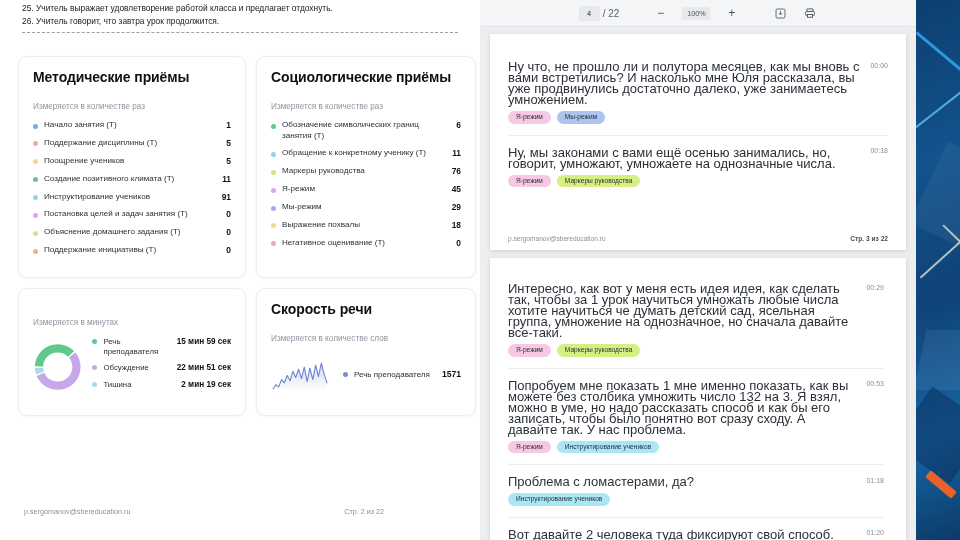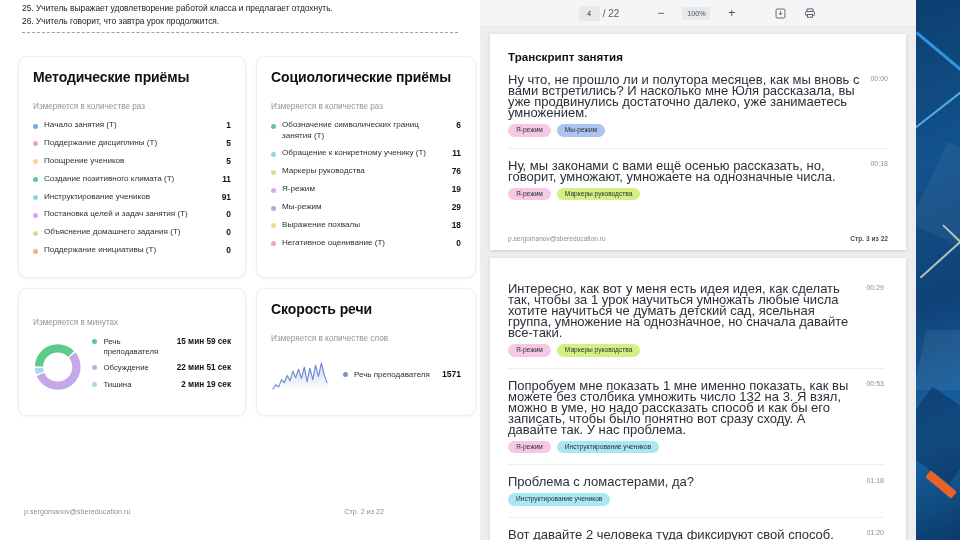--- a/index.html
+++ b/index.html
@@ -161,21 +161,21 @@
               <span class="metric-val">11</span>
             </div>
             <div class="metric-row">
               <span class="dot" style="background: rgb(214, 224, 138);"></span>
               <span class="metric-label">Маркеры руководства</span>
               <span class="metric-val">76</span>
             </div>
             <div class="metric-row">
               <span class="dot" style="background: rgb(217, 168, 232);"></span>
               <span class="metric-label">Я-режим</span>
-              <span class="metric-val">19</span>
+              <span class="metric-val">45</span>
             </div>
             <div class="metric-row">
               <span class="dot" style="background: rgb(159, 176, 234);"></span>
               <span class="metric-label">Мы-режим</span>
               <span class="metric-val">29</span>
             </div>
             <div class="metric-row">
               <span class="dot" style="background: rgb(242, 217, 138);"></span>
               <span class="metric-label">Выражение похвалы</span>
               <span class="metric-val">18</span>
@@ -271,36 +271,35 @@
         <svg width="12" height="12" viewBox="0 0 16 16">
           <path d="M4 6 V2.6 H12 V6" fill="none" stroke="#4c5158" stroke-width="1.2"></path>
           <rect x="2.2" y="6" width="11.6" height="5.4" rx="1.2" fill="none" stroke="#4c5158" stroke-width="1.2"></rect>
           <rect x="4.6" y="10" width="6.8" height="3.6" fill="#fff" stroke="#4c5158" stroke-width="1.2"></rect>
         </svg>
       </span>
     </div>
 
     <div class="vpage vpage-1">
       <div style="padding:16px 18px 0 18px;">
-        <div class="vp-title">Транскрипт занятия</div>
         <div id="vp1-entries">
             <div class="entry">
               <div class="entry-head">
                 <div class="entry-text">Ну что, не прошло ли и полутора месяцев, как мы вновь с вами встретились? И насколько мне Юля рассказала, вы уже продвинулись достаточно далеко, уже занимаетесь умножением.</div>
                 <div class="entry-time">00:00</div>
               </div>
               <div class="tags">
                 <span class="tag" style="background: rgb(246, 200, 228);">Я-режим</span>
                 <span class="tag" style="background: rgb(174, 196, 240);">Мы-режим</span>
               </div>
               <div class="hsep"></div>
             </div>
             <div class="entry">
               <div class="entry-head">
-                <div class="entry-text">Ну, мы законами с вами ещё осенью рассказать, но, говорит, умножают, умножаете на однозначные числа.</div>
+                <div class="entry-text">Ну, мы законами с вами ещё осенью занимались, но, говорит, умножают, умножаете на однозначные числа.</div>
                 <div class="entry-time">00:18</div>
               </div>
               <div class="tags">
                 <span class="tag" style="background: rgb(246, 200, 228);">Я-режим</span>
                 <span class="tag" style="background: rgb(213, 239, 131);">Маркеры руководства</span>
               </div>
             </div>
           </div>
       </div>
       <div class="vp-footer" style="bottom:8px;">

